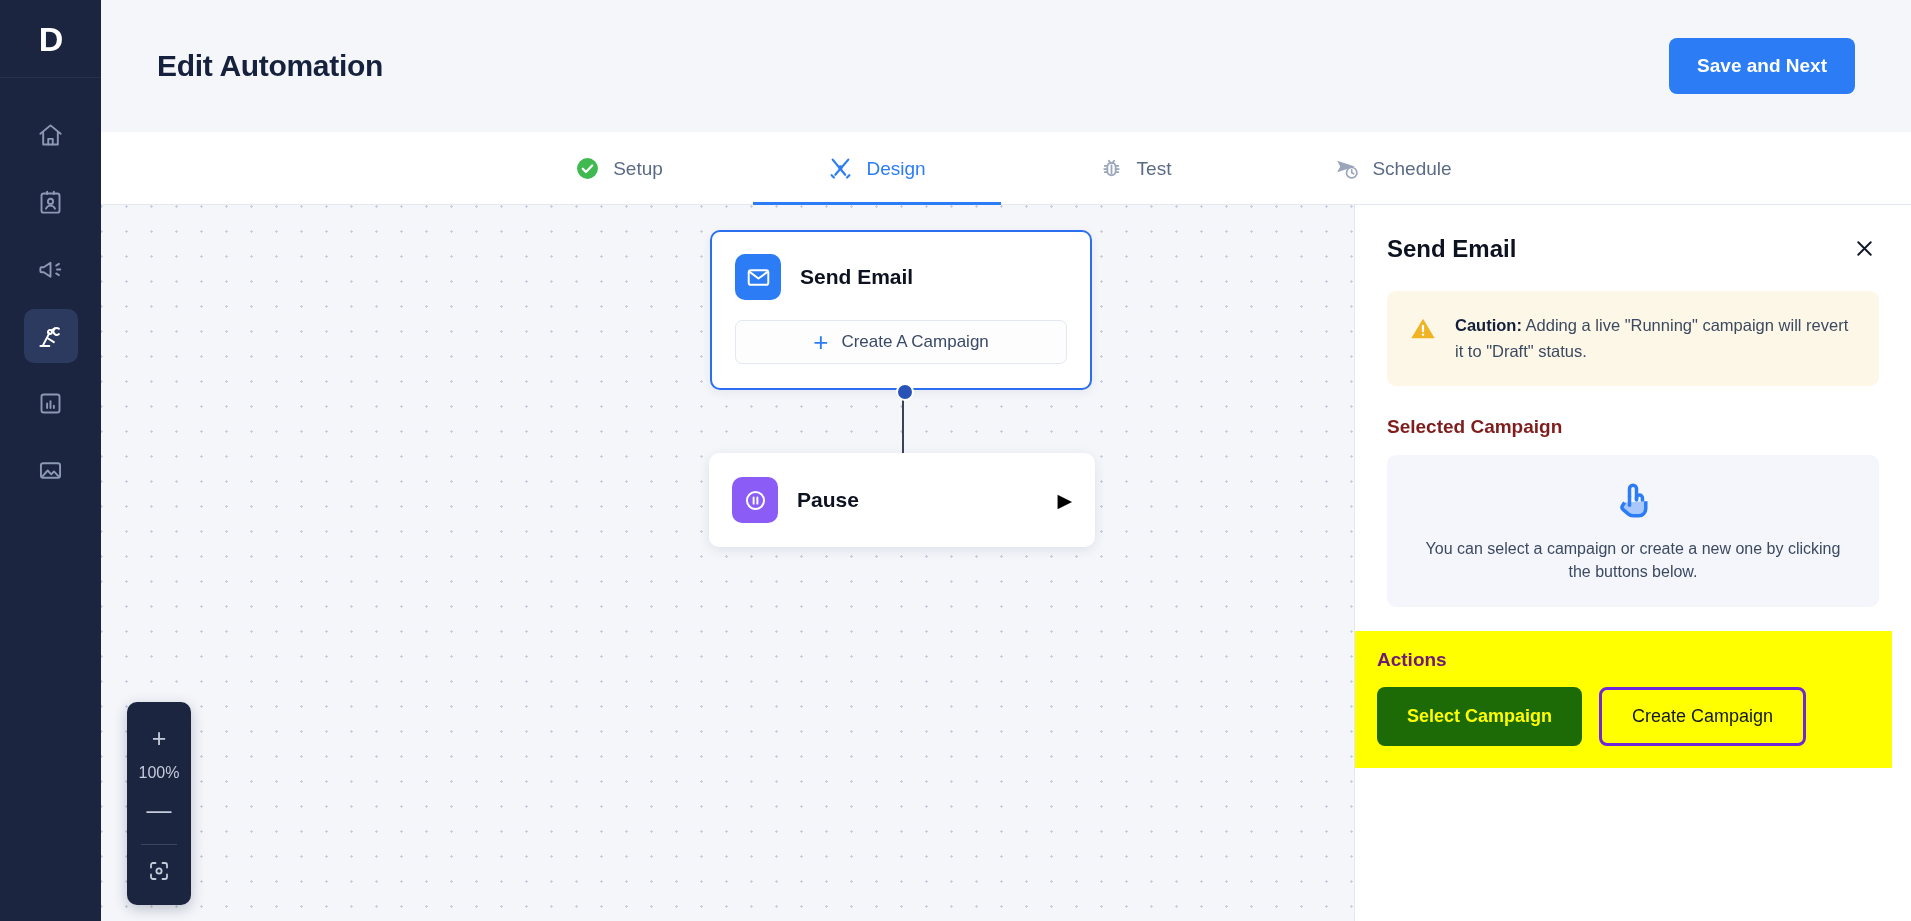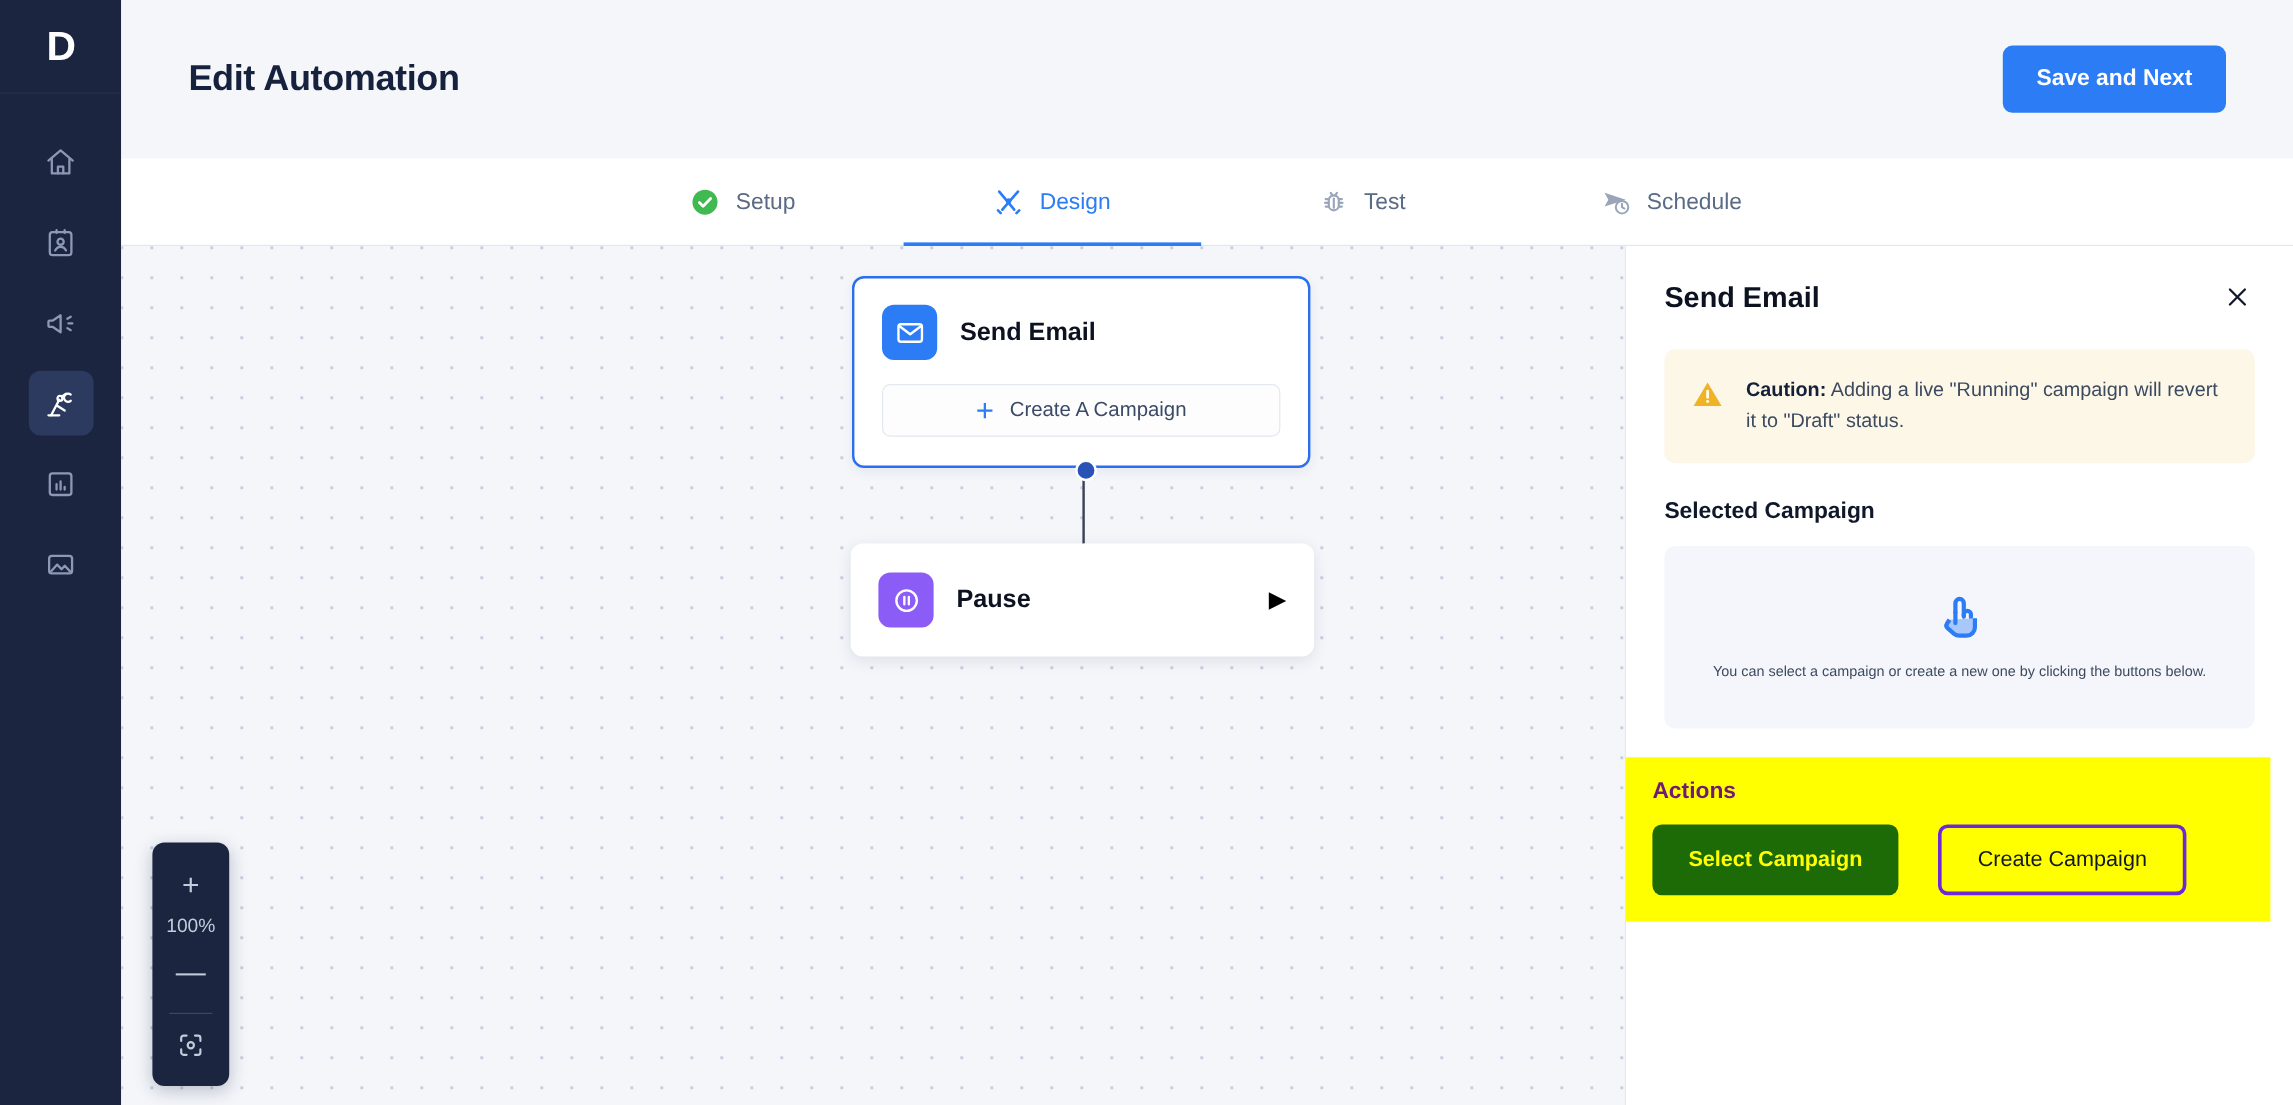--- a/index.html
+++ b/index.html
@@ -177,40 +177,40 @@
     margin-top: 26px;
     background: #fdf7e8; border-radius: 9px;
     display: flex; gap: 18px; align-items: flex-start;
     padding: 22px 26px 22px 22px;
   }
   .caution-icon { flex: 0 0 28px; margin-top: 2px; }
   .caution-icon svg { width: 28px; height: 28px; display: block; }
   .caution-text { font-size: 16.5px; line-height: 1.55; color: #3c4a60; }
   .caution-text b { color: #14203a; font-weight: 700; }
 
-  .section-title { margin-top: 30px; font-size: 19px; font-weight: 700; color: #0f172a; }
+  .section-title { margin-top: 30px; font-size: 19px; font-weight: 700; color: #7f1d1d; }
 
   .empty-card {
     margin-top: 17px;
     background: #f4f6fb; border-radius: 9px;
     height: 152px;
     display: flex; flex-direction: column; align-items: center; justify-content: center;
     padding: 0 34px;
   }
   .empty-icon { margin-bottom: 16px; }
   .empty-icon svg { width: 42px; height: 42px; display: block; }
-  .empty-text { font-size: 12px; color: #3c4a60; text-align: center; line-height: 1.45; }
+  .empty-text { font-size: 16px; color: #3c4a60; text-align: center; line-height: 1.45; }
 
   .actions {
     margin-top: 24px; margin-left: -32px; margin-right: -32px;
     background: #ffff00; padding: 18px 32px 22px 22px;
     width: 537px;
   }
   .actions-title { font-size: 19px; font-weight: 700; color: #701a75; }
-  .actions-row { display: flex; gap: 33px; margin-top: 16px; }
+  .actions-row { display: flex; gap: 17px; margin-top: 16px; }
   .btn-select {
     background: #1d6b07; color: #ffff00;
     border: none; border-radius: 8px;
     font-size: 18px; font-weight: 700;
     padding: 16px 30px; cursor: pointer;
     font-family: "Liberation Sans", sans-serif;
   }
   .btn-create {
     background: #ffff00; color: #101828;
     border: 3px solid #6d28d9; border-radius: 8px;

